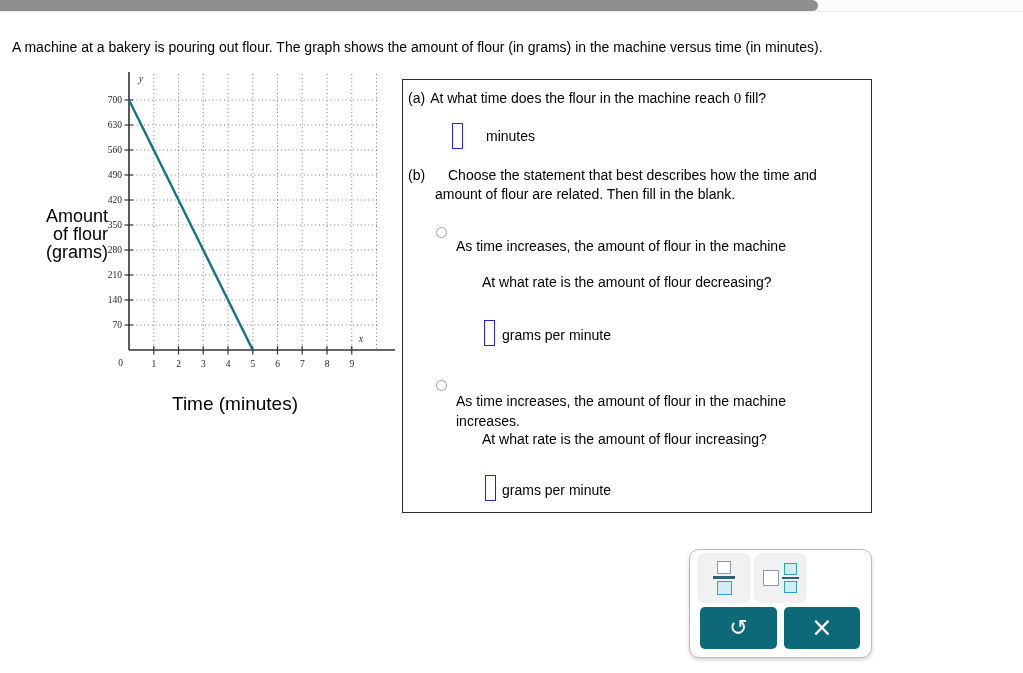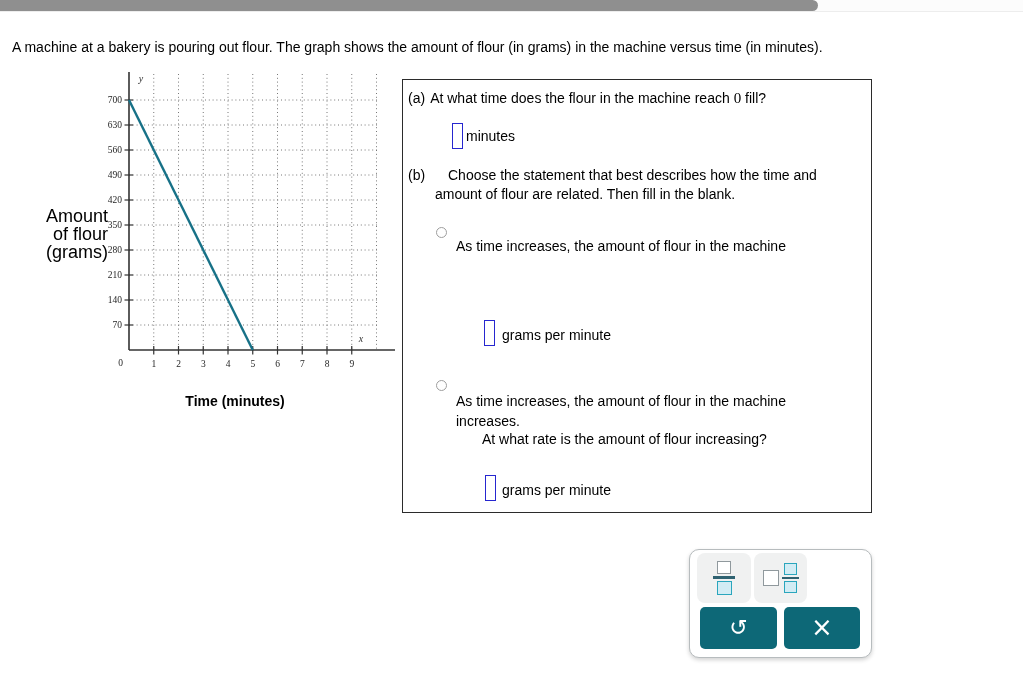--- a/index.html
+++ b/index.html
@@ -12,21 +12,21 @@
   *{margin:0;padding:0;box-sizing:border-box;}
   html,body{width:1023px;height:673px;background:#fff;overflow:hidden;
     font-family:"Liberation Sans",sans-serif;color:#000;}
   
   .scroll-track{position:absolute;left:0;top:0;width:1023px;height:12px;background:#fcfcfc;border-bottom:1px solid #ededed;}
   .scroll-thumb{position:absolute;left:0;top:0;width:818px;height:11px;background:#8f8f8f;border-radius:0 6px 6px 0;}
   
   .instruction{position:absolute;left:12px;top:39px;font-size:14px;white-space:nowrap;}
   
   .ylabel{position:absolute;left:18px;top:207px;width:90px;text-align:right;font-size:18px;line-height:18px;}
-  .xlabel{position:absolute;left:130px;top:393px;width:210px;text-align:center;font-size:14px;font-weight:bold;}
+  .xlabel{position:absolute;left:130px;top:393px;width:210px;text-align:center;font-size:19px;}
   #graph-svg{position:absolute;left:97px;top:68px;}
   .grid{stroke:#777;stroke-width:1;stroke-dasharray:1 2.8;}
   .axis{stroke:#333;stroke-width:1.6;}
   .tick{stroke:#333;stroke-width:1.2;}
   .tlab{font-family:"Liberation Serif",serif;font-size:9.5px;fill:#1f1f1f;}
   .alab{font-family:"Liberation Serif",serif;font-style:italic;font-size:10px;fill:#333;}
   
   .panel{position:absolute;left:402px;top:79px;width:470px;height:434px;border:1px solid #2b2b2b;background:#fff;font-size:14px;}
   .p-abs{position:absolute;white-space:nowrap;}
   .q-label{display:inline-block;margin-right:5px;}
@@ -133,32 +133,33 @@
 <div class="xlabel">Time (minutes)</div>
 
 <div class="panel">
 
   <div class="p-abs" style="left:5px;top:10px;">
     <span class="q-label">(a)</span><span>At what time does the flour in the machine reach</span>
     <span class="mathnum">0</span>
     <span>fill?</span>
   </div>
   <div class="ans-box" style="left:49px;top:43px;"></div>
-  <div class="p-abs" style="left:63px;top:48px;text-align:center;">minutes</div>
+  <div class="p-abs" style="left:83px;top:48px;text-align:center;">minutes</div>
 
   <div class="p-abs qb-lines" style="left:5px;top:86px;">
     <span class="q-label" style="position:absolute;left:0;top:0;">(b)</span>
     <div style="margin-left:40px;">Choose the statement that best describes how the time and</div>
     <div style="margin-left:27px;">amount of flour are related. Then fill in the blank.</div>
   </div>
 
   <div class="radio" style="left:33px;top:147px;"></div>
   <div class="p-abs opt-lines" style="left:53px;top:133px;">
     <div>As time increases, the amount of flour in the machine</div>
   </div>
+  <div class="p-abs" style="left:79px;top:194px;">At what rate is the amount of flour decreasing?</div>
   <div class="ans-box" style="left:81px;top:240px;"></div>
   <div class="p-abs" style="left:99px;top:247px;">grams per minute</div>
 
   <div class="radio" style="left:33px;top:300px;"></div>
   <div class="p-abs opt-lines" style="left:53px;top:288px;">
     <div>As time increases, the amount of flour in the machine</div>
     <div>increases.</div>
   </div>
   <div class="p-abs" style="left:79px;top:351px;">At what rate is the amount of flour increasing?</div>
   <div class="ans-box" style="left:82px;top:395px;"></div>

